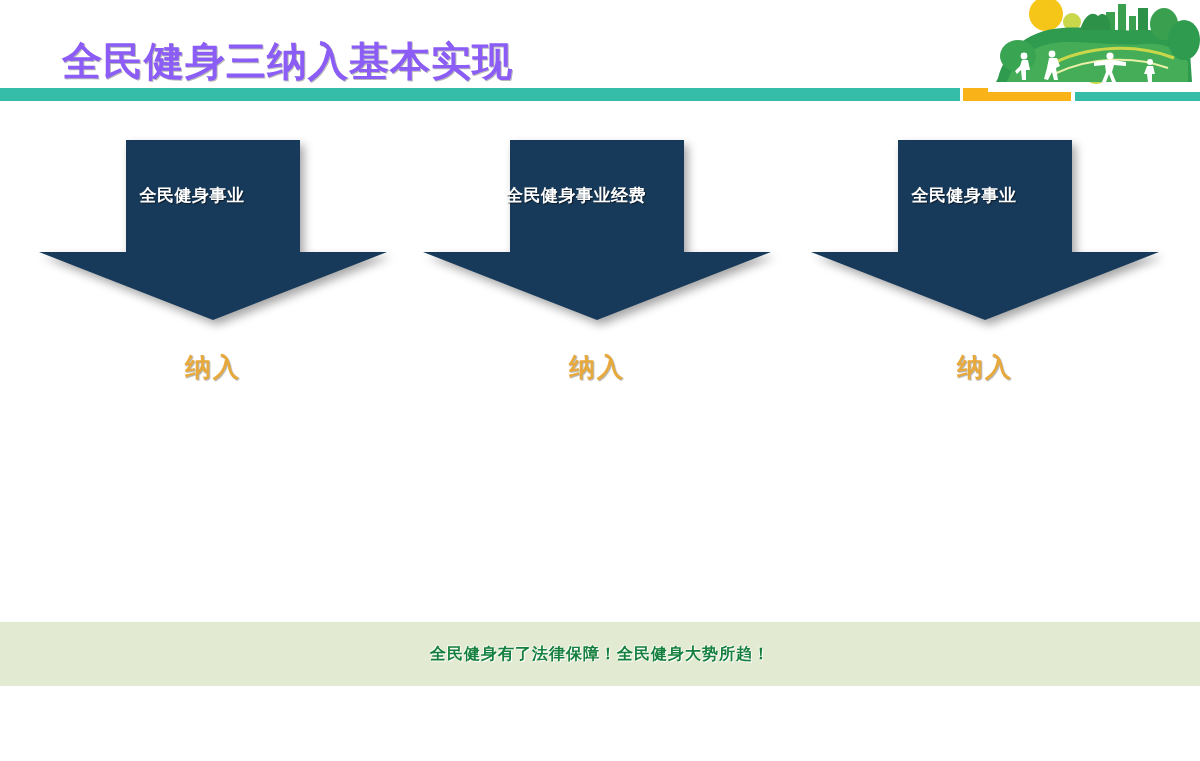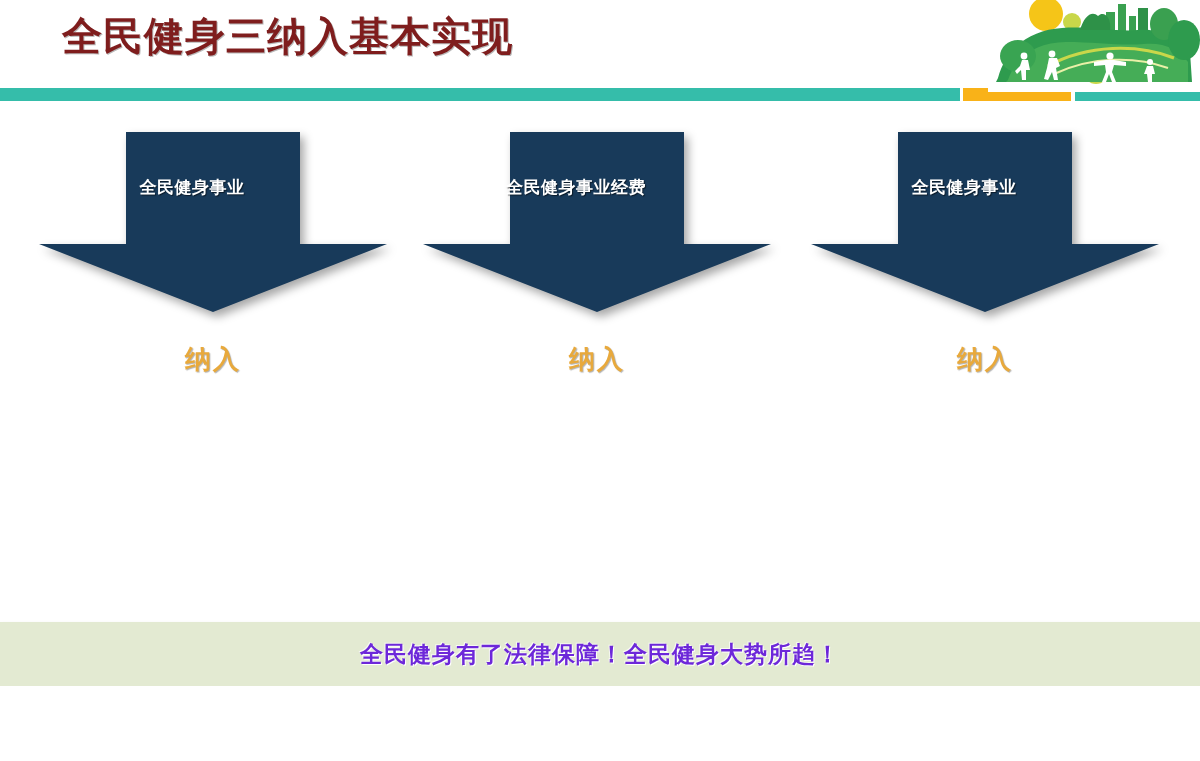--- a/index.html
+++ b/index.html
@@ -28,24 +28,24 @@
   .header {
     position: absolute;
     left: 0;
     top: 0;
     width: 1200px;
     height: 104px;
   }
   .page-title {
     position: absolute;
     left: 62px;
-    top: 16px;
+    top: 41px;
     font-size: 40px;
     font-weight: bold;
-    color: #7f1d1d;
+    color: #8b5cf6;
     letter-spacing: 1px;
     line-height: 1;
     white-space: nowrap;
     text-shadow: 1px 1px 0 #b9b9b9;
   }
 
   
   .divider-main {
     position: absolute;
     left: 0;
@@ -79,21 +79,21 @@
     width: 212px;
     height: 92px;
     overflow: hidden;
   }
   .logo svg { display: block; }
 
   
   .columns {
     position: absolute;
     left: 0;
-    top: 96px;
+    top: 104px;
     width: 1200px;
     height: 510px;
   }
   .column {
     position: absolute;
     top: 0;
     width: 390px;
     height: 510px;
   }
   .col-0 { left: 18px; }
@@ -188,22 +188,22 @@
     top: 622px;
     width: 1200px;
     height: 64px;
     background: #e3ead2;
     display: flex;
     align-items: center;
     justify-content: center;
     box-shadow: 0 3px 5px rgba(0,0,0,0.15);
   }
   .banner-text {
-    color: #6d28d9;
-    font-size: 23px;
+    color: #15803d;
+    font-size: 16px;
     font-weight: bold;
     letter-spacing: 1px;
     text-shadow: 1px 1px 0 #ffffff, -1px -1px 0 rgba(255,255,255,0.7);
   }
 
   .footer-space {
     position: absolute;
     left: 0;
     top: 686px;
     width: 1200px;

